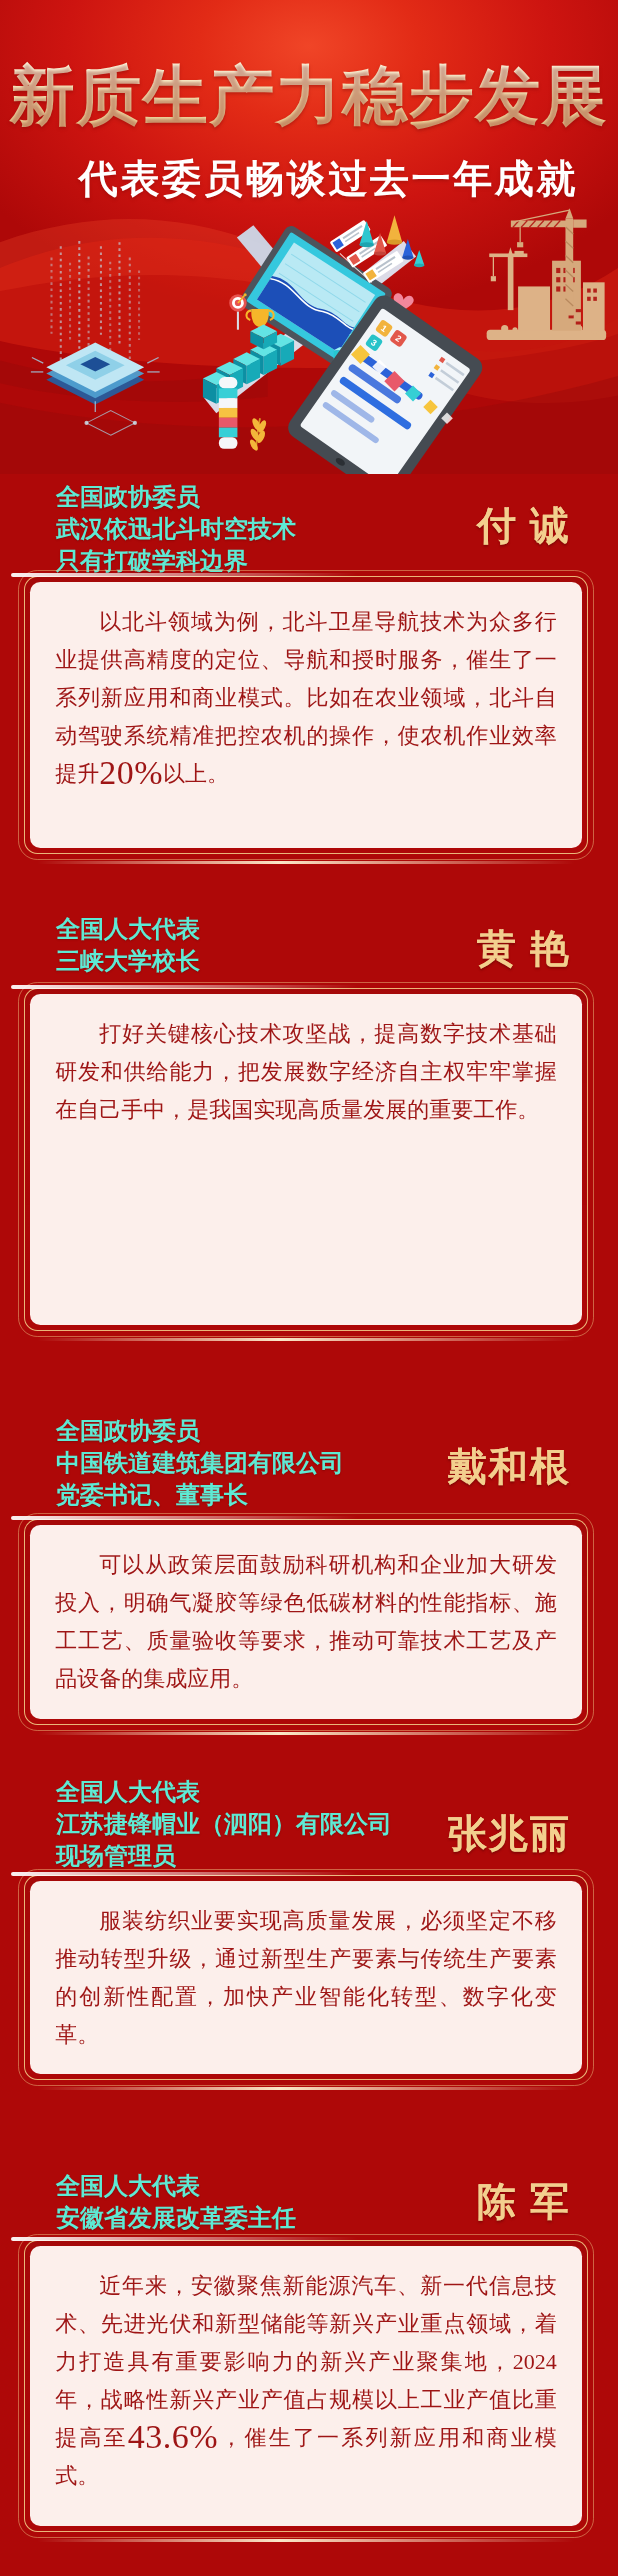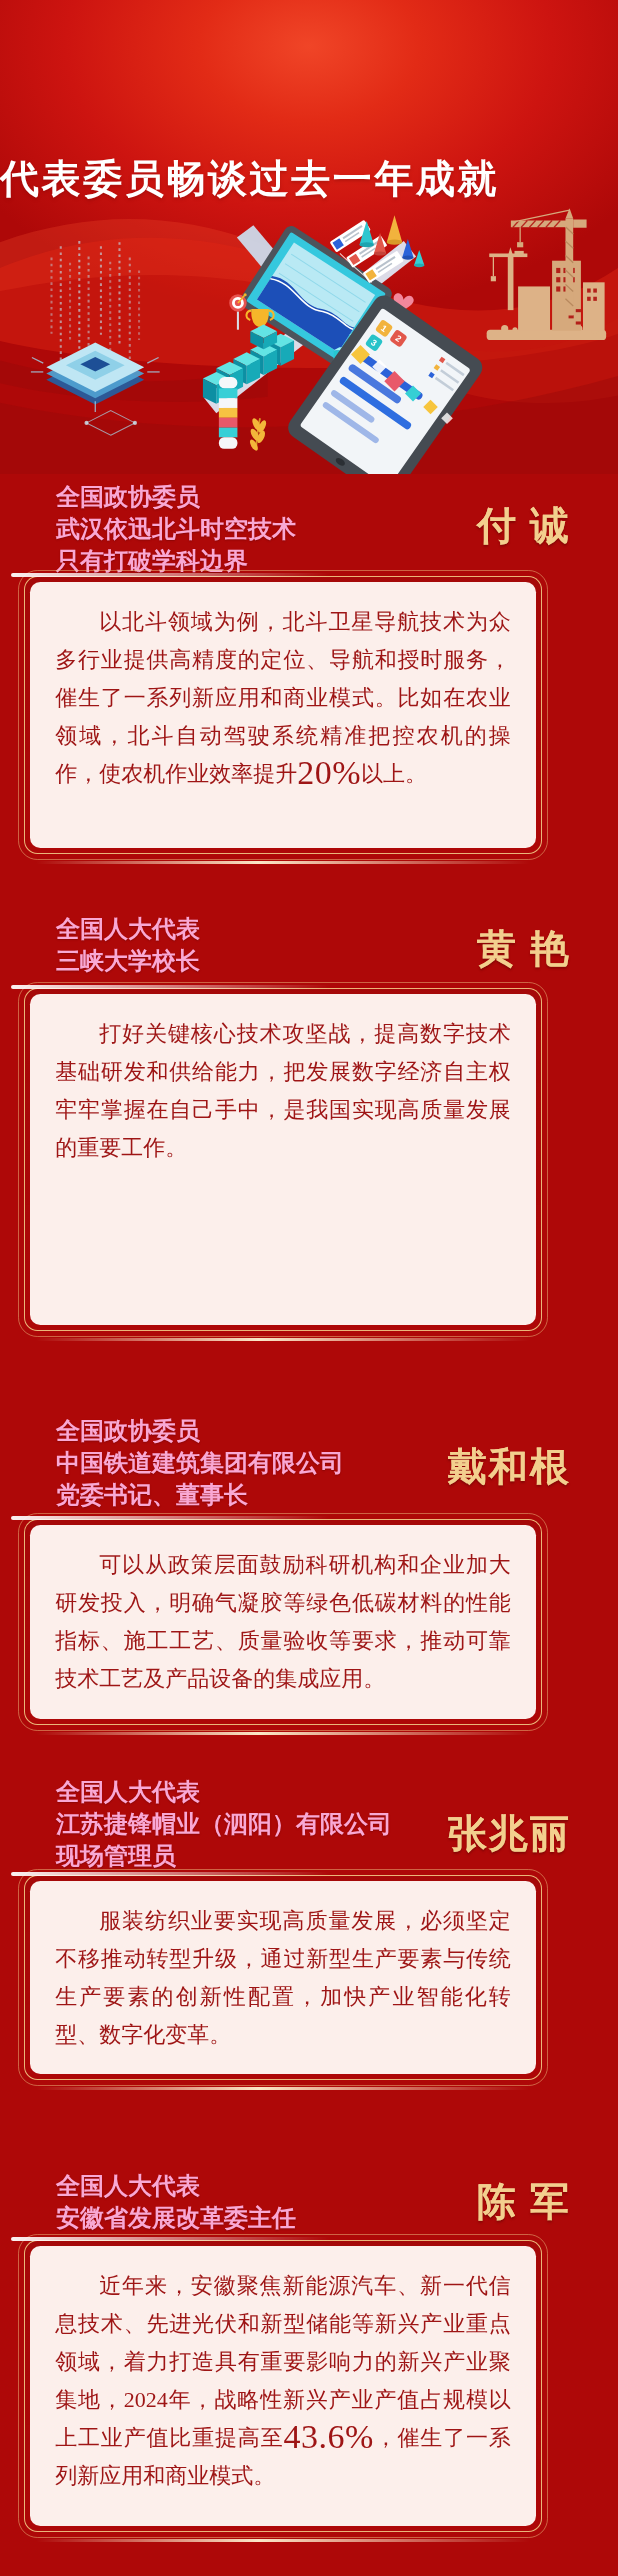--- a/index.html
+++ b/index.html
@@ -16,48 +16,48 @@
   }
   .header svg{position:absolute;top:0;left:0;}
   .main-title{
     position:absolute;top:61px;left:0;width:618px;text-align:center;
     font-size:65px;font-weight:900;letter-spacing:1.5px;line-height:1.1;
     color:#f9e8b8;
     text-shadow:0 2.1px 3.1px rgba(120,10,5,.35);
     z-index:3;
   }
   .sub-title{
-    position:absolute;top:152px;left:0;width:578px;text-align:left;
+    position:absolute;top:152px;left:0;width:578px;text-align:right;
     font-size:39px;font-weight:700;letter-spacing:2.6px;color:#ffffff;
     text-shadow:0 1.5px 3.1px rgba(120,10,5,.35);
     z-index:3;
   }
   @supports (-webkit-background-clip:text){
     .main-title{
       background:linear-gradient(180deg,#fff8dd 8%,#f8e7b4 48%,#ecd092 100%);
       -webkit-background-clip:text;background-clip:text;color:transparent;
     }
     .name{
       background:linear-gradient(170deg,#ffeec4 10%,#f0c987 55%,#d9993f 100%);
       -webkit-background-clip:text;background-clip:text;color:transparent;
     }
   }
   
   .roles{
     position:absolute;left:56px;width:392px;
     font-size:24px;line-height:32px;font-weight:700;
-    color:#f9a8d4;text-shadow:0 1px 1.5px rgba(90,5,5,.4);
+    color:#5eead4;text-shadow:0 1px 1.5px rgba(90,5,5,.4);
   }
   .name{
     position:absolute;right:47px;text-align:right;
     font-size:39px;font-weight:900;letter-spacing:2.1px;
     color:#f3cf8e;text-shadow:0 1.5px 2.1px rgba(90,5,5,.45);
   }
   .frame{
-    position:absolute;left:24px;width:518px;box-sizing:border-box;
+    position:absolute;left:24px;width:564px;box-sizing:border-box;
     border:1px solid rgba(238,192,128,.95);border-radius:13.4px;
     outline:0.5px solid rgba(238,192,128,.5);outline-offset:5.2px;
     padding:5.2px;
     background:linear-gradient(180deg,rgba(150,10,10,.35),rgba(150,10,10,0));
   }
   .frame::before{ 
     content:"";position:absolute;top:-3.6px;left:-14.4px;width:62%;height:3.6px;
     background:linear-gradient(90deg,rgba(255,255,255,.95),rgba(255,255,255,0));
     border-radius:2.1px;filter:blur(0.5px);
   }
@@ -348,20 +348,21 @@
       <rect x="992" y="428" width="108" height="13" fill="#d6a97c"></rect>
       <path d="M996,441 l12,-13 m4,13 l12,-13 m4,13 l12,-13 m4,13 l12,-13 m4,13 l12,-13 m4,13 l12,-13" stroke="#ae0808" stroke-width="2.5" opacity="0.8"></path>
       <rect x="1113" y="426" width="26" height="16" fill="#d6a97c"></rect>
       <polygon points="1098,424 1106,404 1113,424" fill="#d6a97c"></polygon>
       <line x1="1106" y1="408" x2="1000" y2="430" stroke="#d6a97c" stroke-width="2.5"></line>
       <line x1="1010" y1="441" x2="1010" y2="470" stroke="#d6a97c" stroke-width="2.5"></line>
       <rect x="1004" y="470" width="12" height="10" fill="#d6a97c"></rect>
     </g>
   </svg>
 
+  <div class="main-title">新质生产力稳步发展</div>
   <div class="sub-title">代表委员畅谈过去一年成就</div>
 </div>
 
 <div class="roles" id="roles1">
   <div>全国政协委员</div>
   <div>武汉依迅北斗时空技术</div>
   <div>只有打破学科边界</div>
 </div>
 <div class="name" id="name1">付 诚</div>
 <div class="frame" id="frame1">

